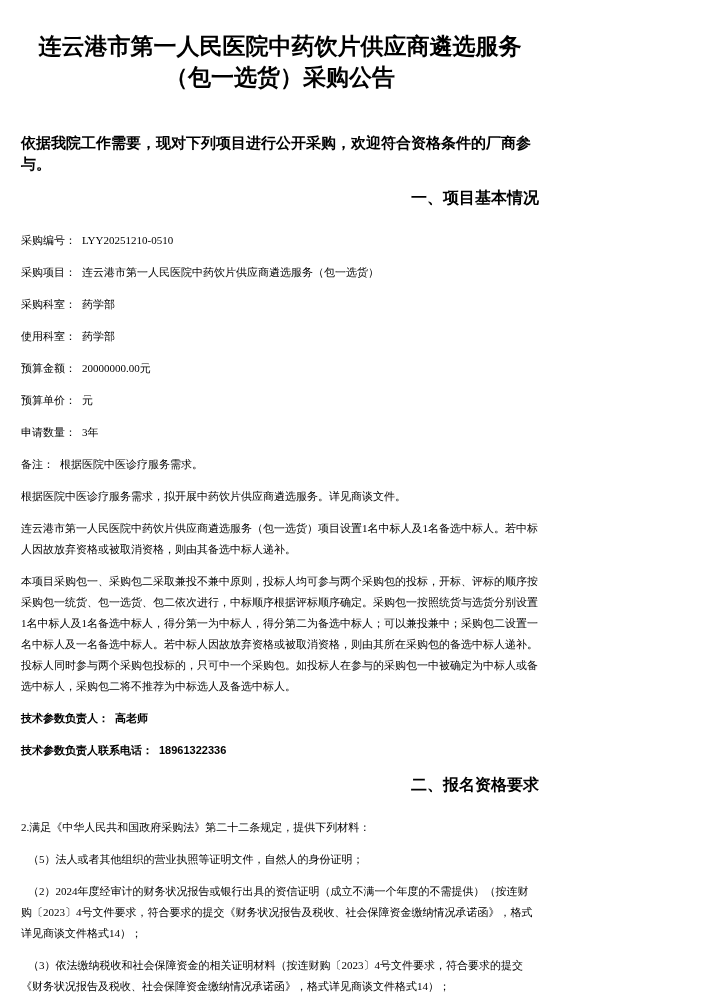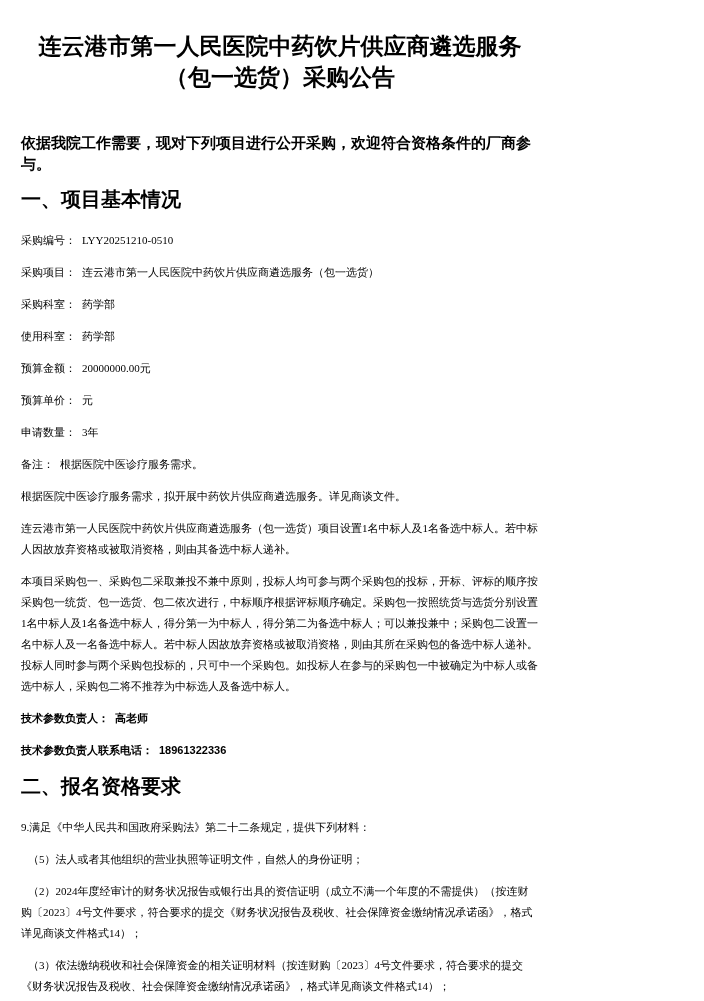--- a/index.html
+++ b/index.html
@@ -29,25 +29,26 @@
     margin: 31px 17px 0 17px;
   }
   .intro {
     font-family: "Liberation Sans", "DejaVu Sans", sans-serif;
     font-weight: bold;
     font-size: 15px;
     line-height: 21px;
     margin: 39px 0 0 0;
   }
   .section-heading {
-    font-family: Liberation Sans, sans-serif;
+    font-family: Liberation Mono, monospace;
     font-weight: bold;
-    font-size: 20px;
+    font-size: 16px;
     line-height: 24px;
     margin: 13px 0 19px 0;
+    text-align: right;
   }
   p.line {
     font-size: 11px;
     line-height: 21px;
     margin: 11px 0;
   }
   .field-label { }
   .field-value { margin-left: 6px; }
   .contact {
     font-family: "Liberation Sans", "DejaVu Sans", sans-serif;
@@ -97,18 +98,18 @@
 
   <p class="line contact">
     <span class="field-label">技术参数负责人：</span><span class="field-value">高老师</span>
   </p>
   <p class="line contact">
     <span class="field-label">技术参数负责人联系电话：</span><span class="field-value">18961322336</span>
   </p>
 
   <h2 class="section-heading">二、报名资格要求</h2>
 
-  <p class="line">9.满足《中华人民共和国政府采购法》第二十二条规定，提供下列材料：</p>
+  <p class="line">2.满足《中华人民共和国政府采购法》第二十二条规定，提供下列材料：</p>
   <p class="line item-indent">（5）法人或者其他组织的营业执照等证明文件，自然人的身份证明；</p>
   <p class="line item-indent">（2）2024年度经审计的财务状况报告或银行出具的资信证明（成立不满一个年度的不需提供）（按连财购〔2023〕4号文件要求，符合要求的提交《财务状况报告及税收、社会保障资金缴纳情况承诺函》，格式详见商谈文件格式14）；</p>
   <p class="line item-indent">（3）依法缴纳税收和社会保障资金的相关证明材料（按连财购〔2023〕4号文件要求，符合要求的提交《财务状况报告及税收、社会保障资金缴纳情况承诺函》，格式详见商谈文件格式14）；</p>
 
 </div>
 
 </body></html>

